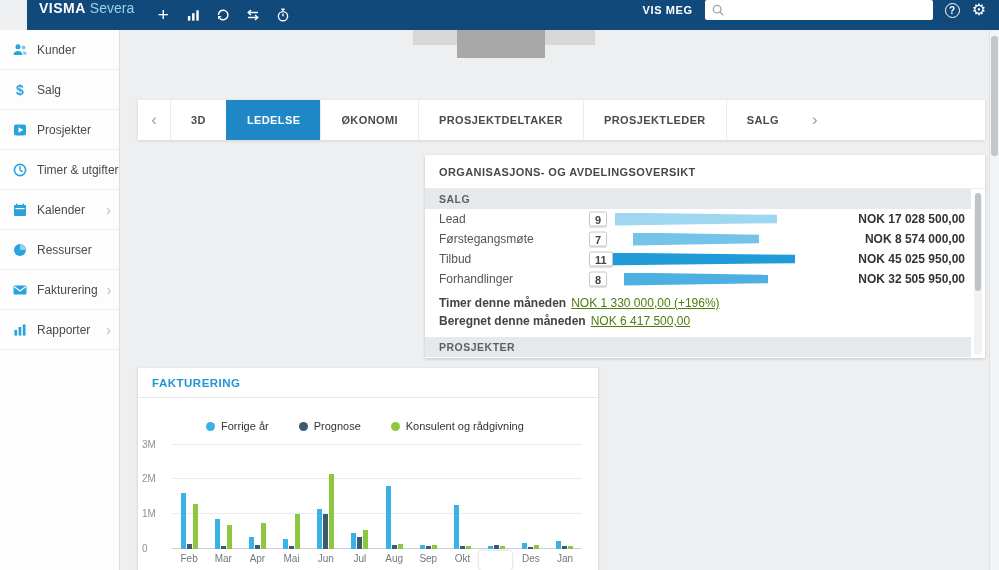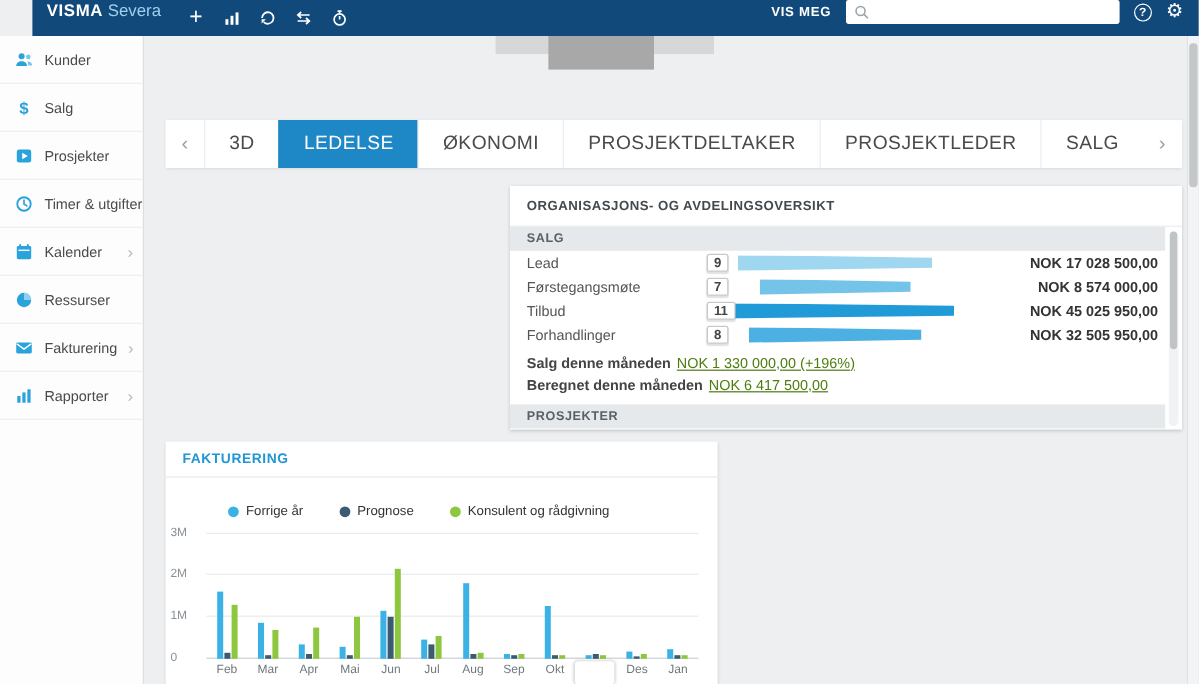--- a/index.html
+++ b/index.html
@@ -43,21 +43,21 @@
   .toggle-knob { position:absolute; right:-2px; top:-3px; width:19px; height:19px; background:#fff; border-radius:50%;
                  box-shadow:0 1px 3px rgba(0,0,0,.35); }
 
   .artifact1 { position:absolute; left:413px; top:30px; width:182px; height:15px; background:#d7d7d7; z-index:6; }
   .artifact2 { position:absolute; left:457px; top:30px; width:88px; height:28px; background:#a8a8a8; z-index:6; }
 
   
   .tabbar { position:absolute; left:138px; top:100px; width:847px; height:40px; background:#fff;
             box-shadow:0 1px 3px rgba(0,0,0,.12); display:flex; align-items:stretch; z-index:2; }
   .tab-arrow { width:32px; display:flex; align-items:center; justify-content:center; color:#9aa0a5; font-size:17px; cursor:pointer; }
-  .tab { display:flex; align-items:center; padding:0 20px; font-size:16px; font-weight:normal; letter-spacing:.4px;
+  .tab { display:flex; align-items:center; padding:0 20px; font-size:11px; font-weight:bold; letter-spacing:.4px;
          color:#4a4a4a; border-left:1px solid #ececec; cursor:pointer; white-space:nowrap; }
   .tab.active { background:#1e87c5; color:#fff; border-left-color:#1e87c5; }
 
   
   .org-card { position:absolute; left:425px; top:155px; width:560px; height:203px; background:#fff;
               box-shadow:0 1px 3px rgba(0,0,0,.18); overflow:hidden; z-index:2; }
   .org-title { height:34px; display:flex; align-items:center; padding:0 14px; font-size:11px; font-weight:bold;
                letter-spacing:.4px; color:#43494d; border-bottom:1px solid #ededed; }
   .section-bar { height:20px; background:#e6e9eb; display:flex; align-items:center; padding:0 14px;
                  font-size:10.5px; font-weight:bold; letter-spacing:.5px; color:#5a6166; margin-right:14px; }
@@ -75,21 +75,21 @@
   .sum-value { color:#4d7c0f; cursor:pointer;text-decoration:underline; }
   .projects-bar { margin-top:7px; }
   .org-scroll { position:absolute; right:3px; top:38px; bottom:3px; width:8px; background:#f1f2f3; border-radius:4px; }
   .org-thumb { position:absolute; left:1px; top:0; width:6px; height:98px; background:#c0c4c7; border-radius:3px; cursor:pointer; }
 
   
   .bill-card { position:absolute; left:138px; top:368px; width:460px; height:240px; background:#fff;
                box-shadow:0 1px 3px rgba(0,0,0,.18); z-index:2; }
   .bill-title { height:30px; display:flex; align-items:center; padding:0 14px; font-size:11.5px; font-weight:bold;
                 letter-spacing:.5px; color:#2196d3; border-bottom:1px solid #e8e8e8; }
-  .legend { margin-top:22px; display:flex; align-items:center; gap:30px; padding-left:52px; }
+  .legend { margin-top:22px; display:flex; align-items:center; gap:30px; padding-left:28px;margin-left:40px; }
   .legend-item { display:flex; align-items:center; gap:6px; font-size:11px; color:#333; }
   .legend-dot { width:9px; height:9px; border-radius:50%; }
   .plot { position:absolute; left:34px; right:16px; top:76px; height:105px; }
   .gridline { position:absolute; left:0; right:0; height:1px; background:#e9eaeb; }
   .gridline.base { background:#cbcfd2; }
   .ylab { position:absolute; left:-30px; top:-5px; width:26px; text-align:left; font-size:10px; color:#8a9197; }
   .bars { position:absolute; left:0; right:0; top:0; bottom:0; display:flex; align-items:flex-end; z-index:1; }
   .bar-group { flex:1; display:flex; align-items:flex-end; justify-content:center; gap:1px; height:100%; }
   .bar { width:5px; }
   .months { position:absolute; left:0; right:0; top:calc(100% + 4px); display:flex; }
@@ -301,21 +301,21 @@
       <span class="f-label">Forhandlinger</span>
       <div class="f-zone">
         <div class="f-bar" style="width: 72.7273%; background: rgb(76, 176, 226);"></div>
         <span class="f-count">8</span>
       </div>
       <span class="f-value">NOK 32 505 950,00</span>
     </div>
 
     <div class="org-summary">
       <div>
-        <span class="sum-label">Salg denne måneden</span><span class="sum-value">NOK 1 330 000,00 (+196%)</span>
+        <span class="sum-label">Timer denne måneden</span><span class="sum-value">NOK 1 330 000,00 (+196%)</span>
       </div>
       <div>
         <span class="sum-label">Beregnet denne måneden</span><span class="sum-value">NOK 6 417 500,00</span>
       </div>
     </div>
 
     <div class="section-bar projects-bar">PROSJEKTER</div>
 
     <div class="org-scroll">
       <div class="org-thumb"></div>

